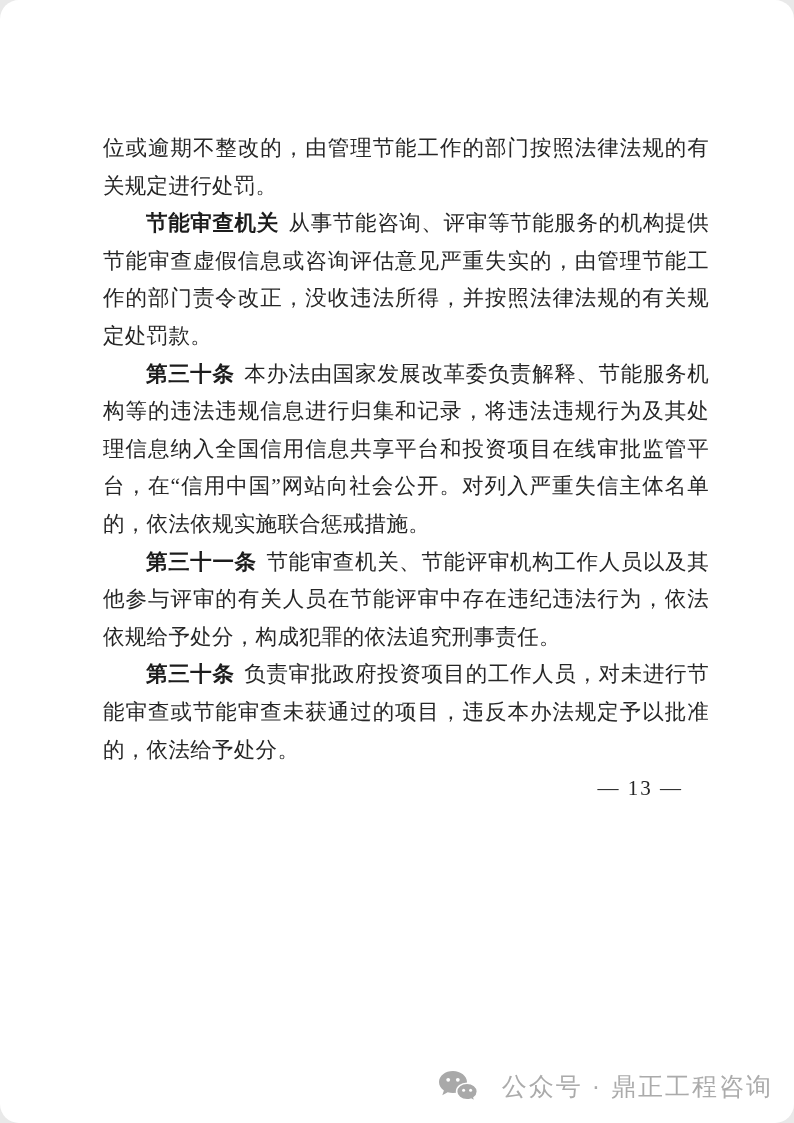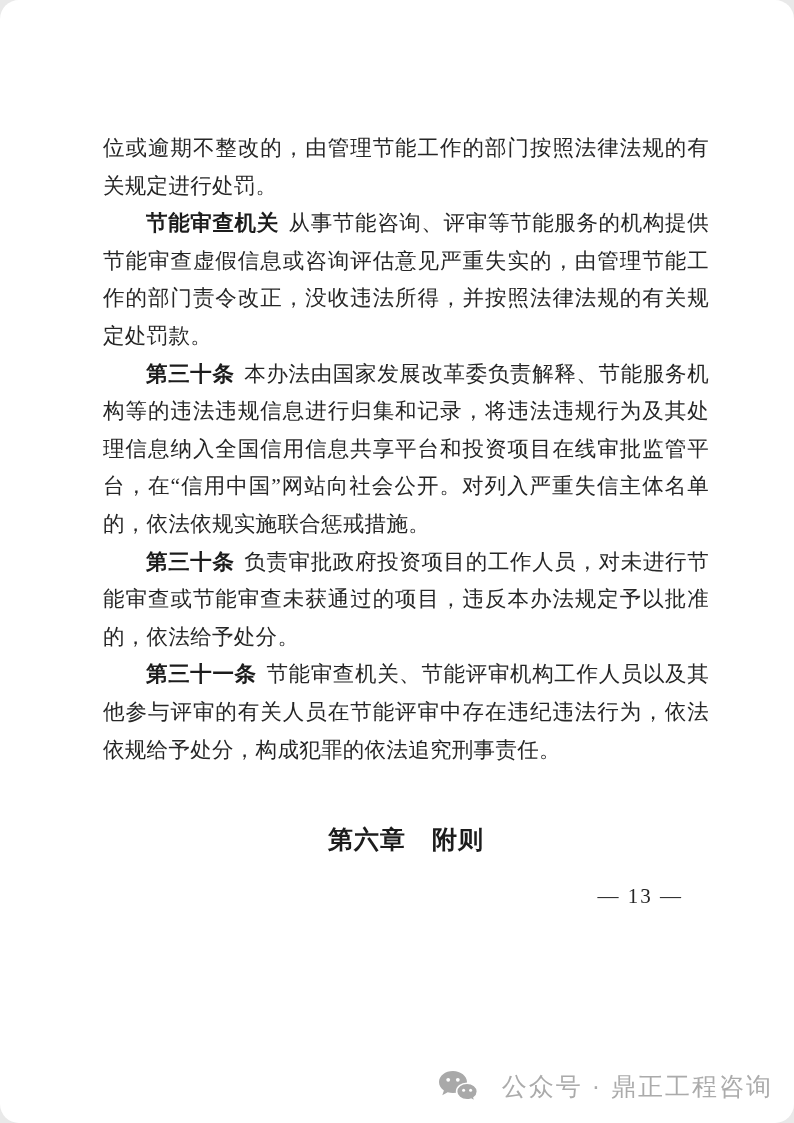--- a/index.html
+++ b/index.html
@@ -74,25 +74,24 @@
 <div class="page">
 
   <div class="content">
 
     <p class="para continuation"><span>位或逾期不整改的，由管理节能工作的部门按照法律法规的有关规定进行处罚。</span></p>
 
     <p class="para"><span class="lead">节能审查机关</span><span>从事节能咨询、评审等节能服务的机构提供节能审查虚假信息或咨询评估意见严重失实的，由管理节能工作的部门责令改正，没收违法所得，并按照法律法规的有关规定处罚款。</span></p>
 
     <p class="para"><span class="lead">第三十条</span><span>本办法由国家发展改革委负责解释、节能服务机构等的违法违规信息进行归集和记录，将违法违规行为及其处理信息纳入全国信用信息共享平台和投资项目在线审批监管平台，在“信用中国”网站向社会公开。对列入严重失信主体名单的，依法依规实施联合惩戒措施。</span></p>
 
+    <p class="para"><span class="lead">第三十一条</span><span>节能审查机关、节能评审机构工作人员以及其他参与评审的有关人员在节能评审中存在违纪违法行为，依法依规给予处分，构成犯罪的依法追究刑事责任。</span></p>
+
     <p class="para"><span class="lead">第三十条</span><span>负责审批政府投资项目的工作人员，对未进行节能审查或节能审查未获通过的项目，违反本办法规定予以批准的，依法给予处分。</span></p>
 
-    <p class="para"><span class="lead">第三十一条</span><span>节能审查机关、节能评审机构工作人员以及其他参与评审的有关人员在节能评审中存在违纪违法行为，依法依规给予处分，构成犯罪的依法追究刑事责任。</span></p>
-
-    <h2 class="chapter-heading">第六章　附则</h2>
 
 
 
     <div class="page-number">— 13 —</div>
 
   </div>
 
   <div class="footer-brand">
     <svg class="wechat-icon" viewBox="0 0 40 33" xmlns="http://www.w3.org/2000/svg" aria-hidden="true">
       <g>

